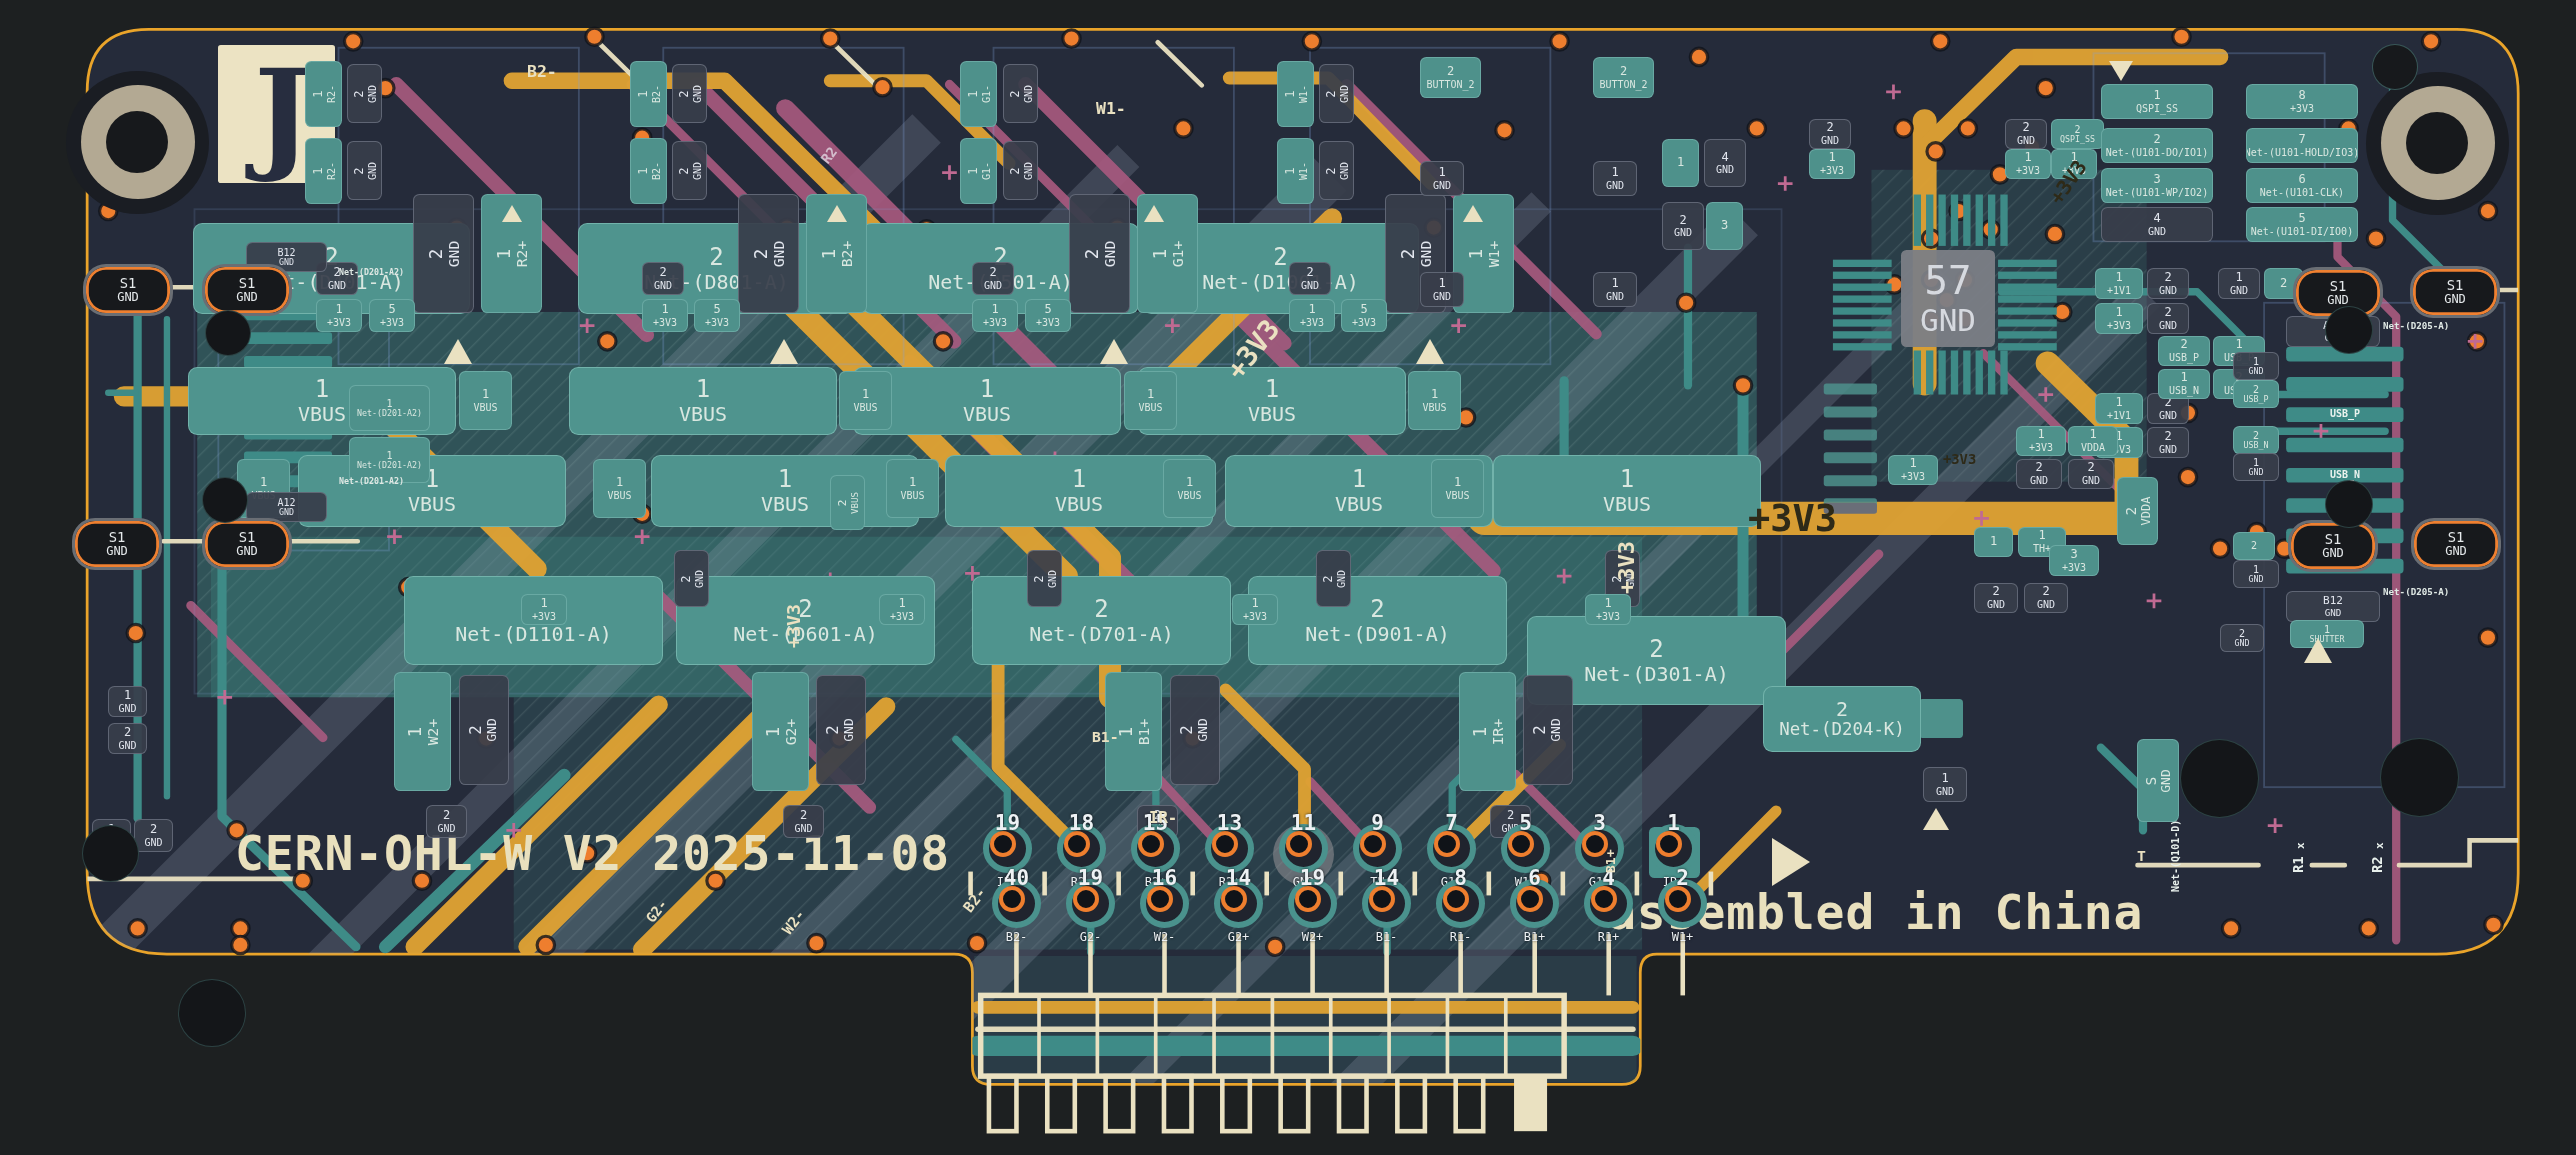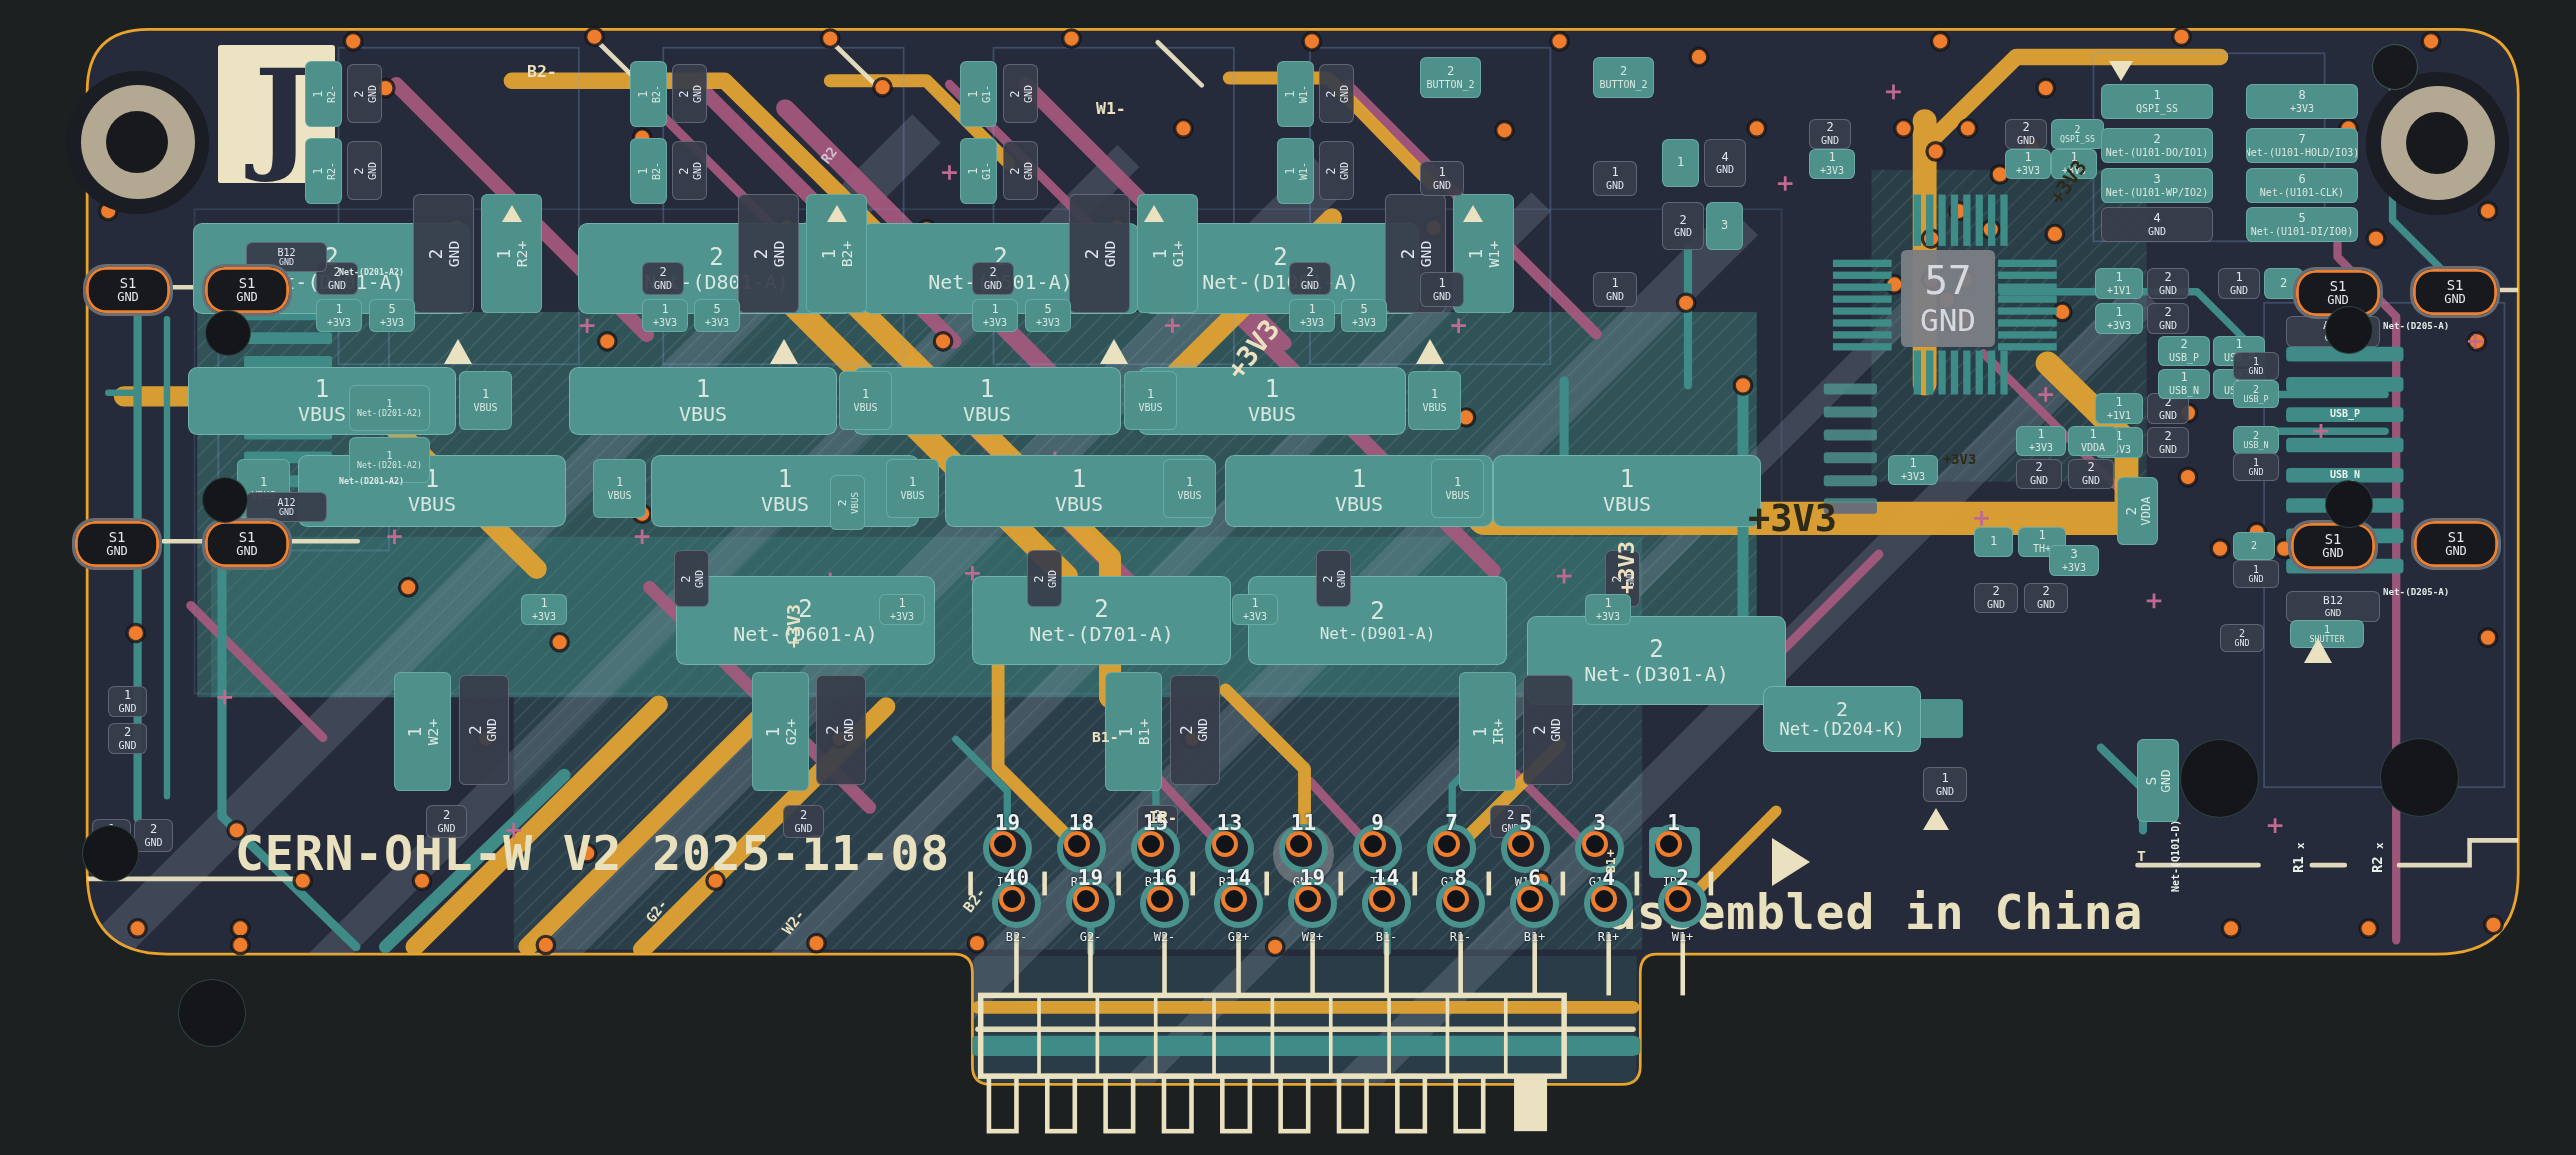--- a/index.html
+++ b/index.html
@@ -408,36 +408,42 @@
           <span style="font-size: 24px;">2</span>
           <span style="font-size: 20px;">Net-(D501-A)</span>
         </div>
       </div>
       <div class="pad big" style="position: absolute; left: 1142px; top: 223px; width: 275px; height: 89px;">
         <div class="pin-inner">
           <span style="font-size: 24px;">2</span>
           <span style="font-size: 20px;">Net-(D1001-A)</span>
         </div>
       </div>
+      <div class="pad big" style="position: absolute; left: 404px; top: 576px; width: 257px; height: 87px;">
+        <div class="pin-inner">
+          <span style="font-size: 24px;">2</span>
+          <span style="font-size: 20px;">Net-(D1101-A)</span>
+        </div>
+      </div>
       <div class="pad big" style="position: absolute; left: 676px; top: 576px; width: 257px; height: 87px;">
         <div class="pin-inner">
           <span style="font-size: 24px;">2</span>
           <span style="font-size: 20px;">Net-(D601-A)</span>
         </div>
       </div>
       <div class="pad big" style="position: absolute; left: 972px; top: 576px; width: 257px; height: 87px;">
         <div class="pin-inner">
           <span style="font-size: 24px;">2</span>
           <span style="font-size: 20px;">Net-(D701-A)</span>
         </div>
       </div>
       <div class="pad big" style="position: absolute; left: 1248px; top: 576px; width: 257px; height: 87px;">
         <div class="pin-inner">
           <span style="font-size: 24px;">2</span>
-          <span style="font-size: 16px;">Net-(D901-A)</span>
+          <span style="font-size: 20px;">Net-(D901-A)</span>
         </div>
       </div>
       <div class="pad big" style="position: absolute; left: 1527px; top: 616px; width: 257px; height: 87px;">
         <div class="pin-inner">
           <span style="font-size: 24px;">2</span>
           <span style="font-size: 20px;">Net-(D301-A)</span>
         </div>
       </div>
       <div class="pad big" style="position: absolute; left: 188px; top: 367px; width: 266px; height: 66px;">
         <div class="pin-inner">

